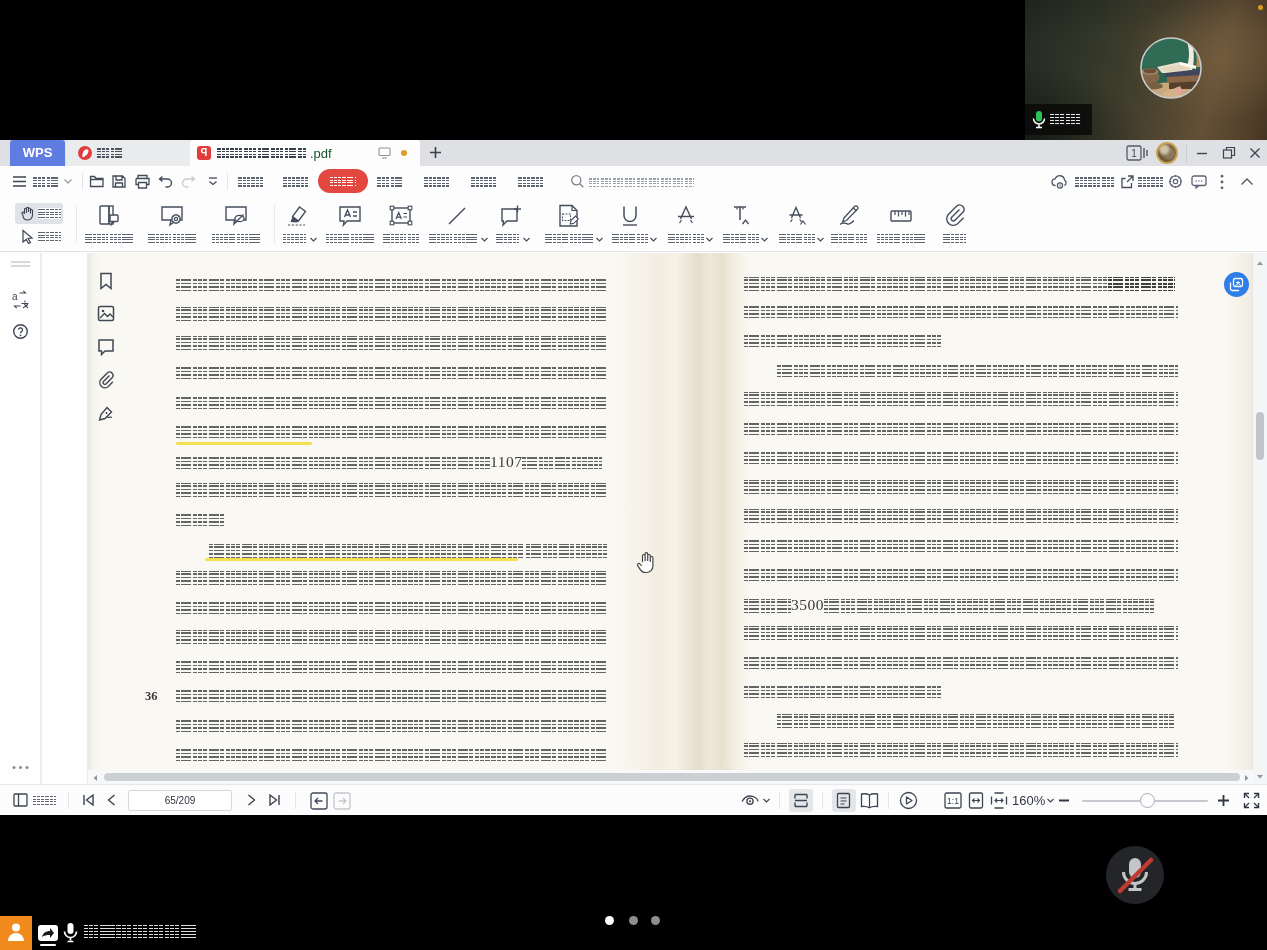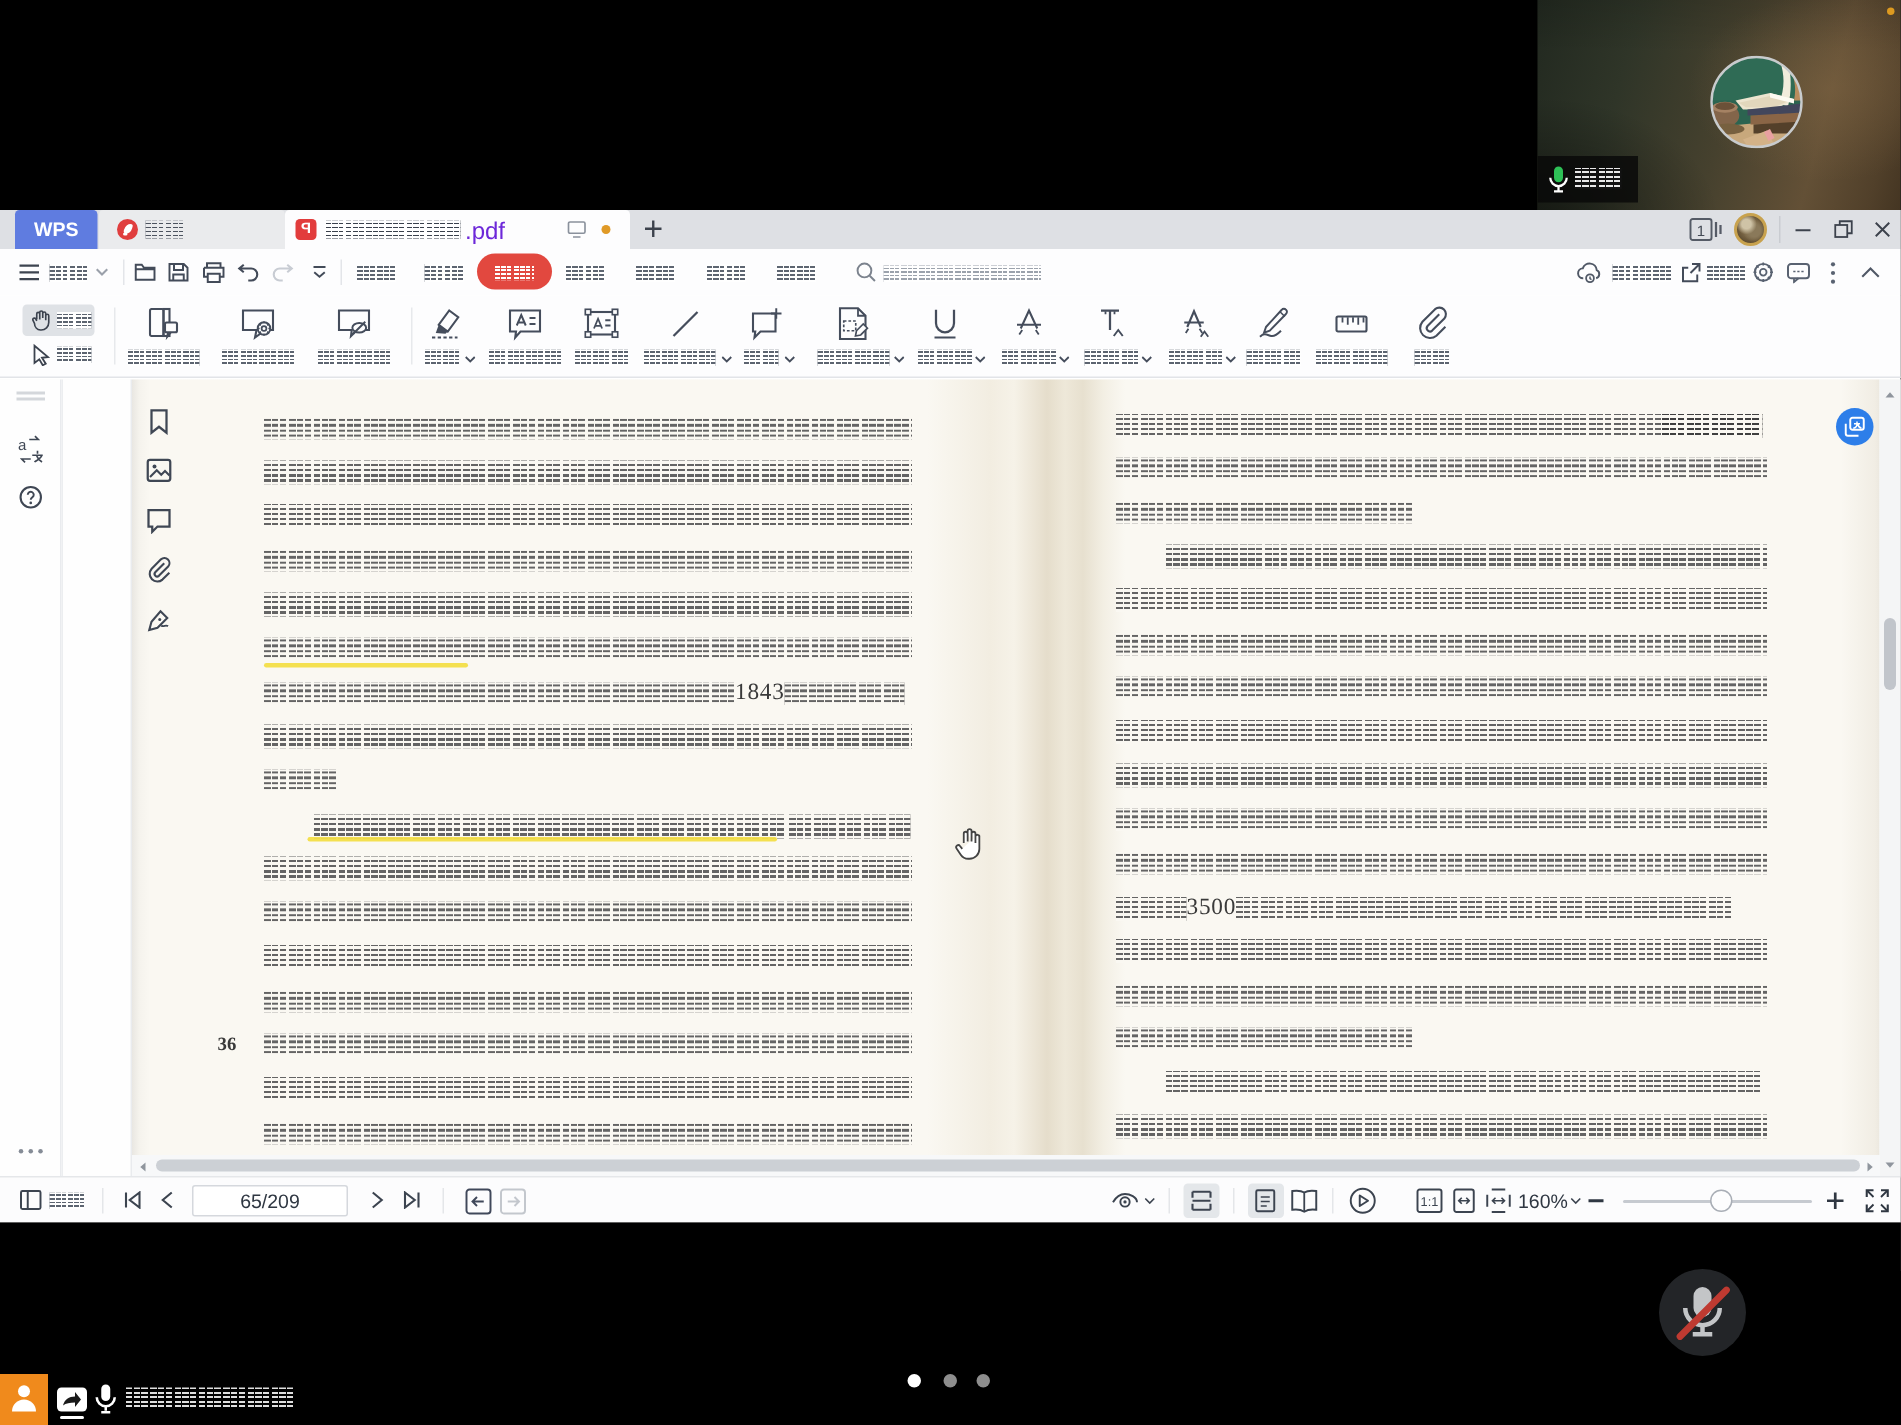--- a/index.html
+++ b/index.html
@@ -30,21 +30,21 @@
   <div class="a" style="left:66px;top:0;width:124px;height:26px;background:#eaebed;border-radius:3px 3px 0 0">
     <div class="a" style="left:12px;top:6px;width:14px;height:14px;border-radius:50%;background:#e03e3e">
       <div class="a" style="left:4.5px;top:3px;width:5px;height:6.5px;border-radius:80% 20% 70% 30%;background:#fff;transform:rotate(15deg)"></div>
           <div class="a" style="left:3.5px;top:8.5px;width:3px;height:2.5px;border-radius:50%;background:#fff"></div>
     </div>
     <span class="z z13g a" style="left:31px;top:7px;width:25px"></span>
   </div>
   <div class="a" style="left:190px;top:0;width:230px;height:26px;background:#fdfdfe;border-radius:3px 3px 0 0">
     <div class="a" style="left:7px;top:6px;width:14px;height:14px;border-radius:3px;background:#e23c3c;color:#fff;font-size:10px;font-weight:bold;text-align:center;line-height:14px;transform:scaleX(-1);font-family:'Liberation Sans'">P</div>
     <span class="z z13w a" style="left:27px;top:7px;width:90px"></span>
-    <span style="position:absolute;left:120px;top:6px;font-size:16px;color:#6d28d9;font-family:'Liberation Sans'">.pdf</span>
+    <span style="position:absolute;left:120px;top:6px;font-size:13px;color:#14532d;font-family:'Liberation Sans'">.pdf</span>
     <svg class="a" style="left:188px;top:7px" width="13" height="12" viewBox="0 0 13 12">
           <rect x="1" y="1" width="11" height="7.5" rx="1" fill="none" stroke="#8a919c" stroke-width="1.1"></rect>
           <path d="M4 11h5" stroke="#8a919c" stroke-width="1.1"></path>
         </svg>
     <div class="a" style="left:211px;top:10px;width:6px;height:6px;border-radius:50%;background:#e09a27"></div>
   </div>
   <div class="a" style="left:428px;top:5px;width:15px;height:15px">
         <svg width="15" height="15" viewBox="0 0 15 15">
           <path d="M7.5 2v11M2 7.5h11" stroke="#3c424c" stroke-width="1.6"></path>
         </svg>
@@ -294,21 +294,21 @@
 <div class="a" id="content" style="left:0;top:253px;width:1267px;height:531px;background:#fbfbfc">
 
   <div class="a" style="left:88px;top:0;width:1165px;height:517px;background:linear-gradient(90deg,#e9e7e2 0px,#f5f3ed 5px,#faf8f2 12px,#faf8f2 530px,#f2ede1 572px,#f6f2e8 588px,#e5ddcb 610px,#eee8d9 622px,#e7e0cf 634px,#f3efe4 648px,#faf8f2 662px,#faf8f2 1139px,#f1ede4 1162px,#ece8df 1165px)"></div>
   <div class="a" id="doclines" style="left:0;top:0">
   <div class="docline zd" style="left:176px;top:24.6px;width:432px"></div>
   <div class="docline zd" style="left:176px;top:54.0px;width:432px"></div>
   <div class="docline zd" style="left:176px;top:83.3px;width:432px"></div>
   <div class="docline zd" style="left:176px;top:112.7px;width:432px"></div>
   <div class="docline zd" style="left:176px;top:142.1px;width:432px"></div>
   <div class="docline zd" style="left:176px;top:171.5px;width:432px"></div>
-  <div class="docline" style="left:176px;top:200.8px;white-space:nowrap"><span class="z zd" style="width:314px"></span><span style="display:inline-block;vertical-align:top;font:15.5px 'Liberation Serif',serif;color:#3a3a3a;line-height:15.5px;letter-spacing:.5px"> 1843 </span><span class="z zd" style="width:80px"></span></div>
+  <div class="docline" style="left:176px;top:200.8px;white-space:nowrap"><span class="z zd" style="width:314px"></span><span style="display:inline-block;vertical-align:top;font:15.5px 'Liberation Serif',serif;color:#3a3a3a;line-height:15.5px;letter-spacing:.5px"> 1107 </span><span class="z zd" style="width:80px"></span></div>
   <div class="docline zd" style="left:176px;top:230.2px;width:432px"></div>
   <div class="docline zd" style="left:176px;top:259.6px;width:48px"></div>
   <div class="docline" style="left:209px;top:289.0px;white-space:nowrap"><span class="z zd" style="width:314px"></span><span style="display:inline-block;width:3px"></span><span class="z zd" style="width:81px"></span></div>
   <div class="docline zd" style="left:176px;top:318.4px;width:432px"></div>
   <div class="docline zd" style="left:176px;top:347.7px;width:432px"></div>
   <div class="docline zd" style="left:176px;top:377.1px;width:432px"></div>
   <div class="docline zd" style="left:176px;top:406.5px;width:432px"></div>
   <div class="docline zd" style="left:176px;top:435.9px;width:432px"></div>
   <div class="docline zd" style="left:176px;top:465.2px;width:432px"></div>
   <div class="docline zd" style="left:176px;top:494.6px;width:432px"></div>
@@ -415,21 +415,21 @@
         <path d="M5.5 1v12" stroke="#3c4450" stroke-width="1.3"></path>
       </svg>
   <span class="z z12 a" style="left:33px;top:10px;width:23px"></span>
   <div class="a" style="left:68px;top:7px;width:1px;height:17px;background:#e4e6e9"></div>
   <svg class="a" style="left:82px;top:9px" width="13" height="12" viewBox="0 0 13 12">
         <path d="M2 1v10M11 1L4.5 6 11 11z" fill="none" stroke="#3c4450" stroke-width="1.4"></path>
       </svg>
   <svg class="a" style="left:107px;top:9px" width="9" height="12" viewBox="0 0 9 12">
         <path d="M7.5 1L1.5 6l6 5" fill="none" stroke="#3c4450" stroke-width="1.4"></path>
       </svg>
-  <div class="a" style="left:128px;top:5px;width:104px;height:21px;background:#fff;border:1px solid #d5d8dd;border-radius:2px;font-size:13px;color:#2f3742;text-align:center;line-height:19px">65/209</div>
+  <div class="a" style="left:128px;top:5px;width:104px;height:21px;background:#fff;border:1px solid #d5d8dd;border-radius:2px;font-size:10px;color:#2f3742;text-align:center;line-height:19px">65/209</div>
   <svg class="a" style="left:247px;top:9px" width="9" height="12" viewBox="0 0 9 12">
         <path d="M1.5 1l6 5-6 5" fill="none" stroke="#3c4450" stroke-width="1.4"></path>
       </svg>
   <svg class="a" style="left:268px;top:9px" width="13" height="12" viewBox="0 0 13 12">
         <path d="M11 1v10M2 1l6.5 5L2 11z" fill="none" stroke="#3c4450" stroke-width="1.4"></path>
       </svg>
   <div class="a" style="left:295px;top:7px;width:1px;height:17px;background:#e4e6e9"></div>
   <svg class="a" style="left:310px;top:7px" width="18" height="18" viewBox="0 0 18 18">
         <rect x="1" y="1" width="16" height="16" rx="2" fill="none" stroke="#40485a" stroke-width="1.3"></rect>
         <path d="M12.5 9H5M8 6l-3 3 3 3" fill="none" stroke="#40485a" stroke-width="1.3"></path>

